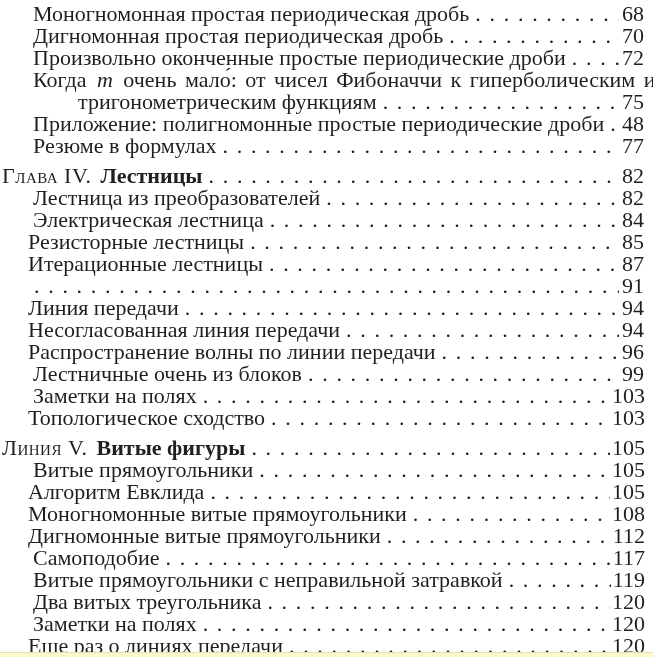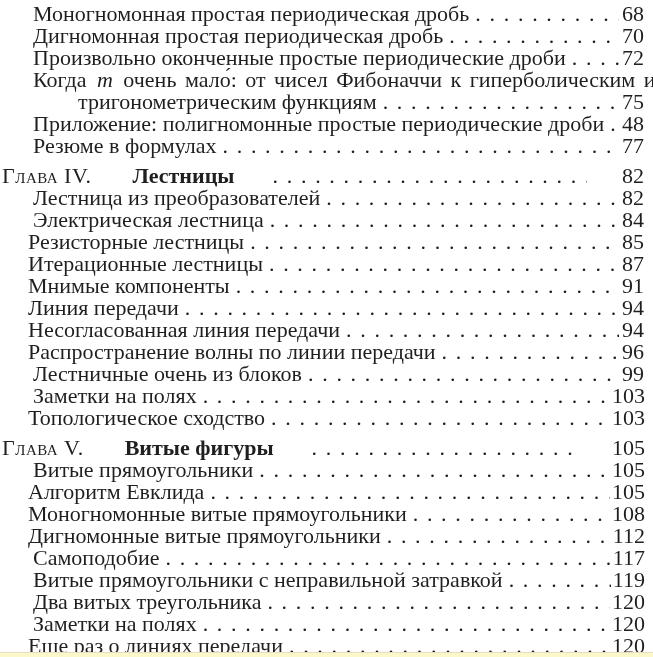--- a/index.html
+++ b/index.html
@@ -17,21 +17,21 @@
     display: flex;
     align-items: baseline;
     font-size: 22px;
     line-height: 22px;
     white-space: nowrap;
   }
   .lvl1    { padding-left: 33px; }
   .lvl2    { padding-left: 28px; }
   .lvlcont { padding-left: 78px; }
   .chapter { padding-left: 2px; }
-  .gap     { margin-top: 8px; gap: 32px; }
+  .gap     { margin-top: 8px; }
   .wrapline { word-spacing: 3px; }
   .chlabel {
     font-variant: small-caps;
     letter-spacing: 0.5px;
   }
   .chtitle {
     font-weight: bold;
     margin-left: 9px;
   }
   .t { flex: 0 0 auto; }
@@ -119,21 +119,20 @@
     <span class="t">Резисторные лестницы</span>
     <span class="leader">. . . . . . . . . . . . . . . . . . . . . . . . . . . . . . . . . . . . . . . . . . . . . . . . . . . . . . . . . . . . . . . . . . . . . . . . . . . . . . . . </span>
     <span class="pg">85</span>
   </div>
     <div class="row lvl2">
     <span class="t">Итерационные лестницы</span>
     <span class="leader">. . . . . . . . . . . . . . . . . . . . . . . . . . . . . . . . . . . . . . . . . . . . . . . . . . . . . . . . . . . . . . . . . . . . . . . . . . . . . . . . </span>
     <span class="pg">87</span>
   </div>
     <div class="row lvl2">
-    <span class="t">Мнимые компоненты</span>
     <span class="leader">. . . . . . . . . . . . . . . . . . . . . . . . . . . . . . . . . . . . . . . . . . . . . . . . . . . . . . . . . . . . . . . . . . . . . . . . . . . . . . . . </span>
     <span class="pg">91</span>
   </div>
     <div class="row lvl2">
     <span class="t">Линия передачи</span>
     <span class="leader">. . . . . . . . . . . . . . . . . . . . . . . . . . . . . . . . . . . . . . . . . . . . . . . . . . . . . . . . . . . . . . . . . . . . . . . . . . . . . . . . </span>
     <span class="pg">94</span>
   </div>
     <div class="row lvl2">
     <span class="t">Несогласованная линия передачи</span>
@@ -154,21 +153,21 @@
     <span class="t">Заметки на полях</span>
     <span class="leader">. . . . . . . . . . . . . . . . . . . . . . . . . . . . . . . . . . . . . . . . . . . . . . . . . . . . . . . . . . . . . . . . . . . . . . . . . . . . . . . . </span>
     <span class="pg">103</span>
   </div>
     <div class="row lvl2">
     <span class="t">Топологическое сходство</span>
     <span class="leader">. . . . . . . . . . . . . . . . . . . . . . . . . . . . . . . . . . . . . . . . . . . . . . . . . . . . . . . . . . . . . . . . . . . . . . . . . . . . . . . . </span>
     <span class="pg">103</span>
   </div>
     <div class="row chapter gap">
-    <span class="chlabel">Глава V.</span>
+    <span class="chlabel">Линия V.</span>
     <span class="chtitle">Витые фигуры</span>
     <span class="leader">. . . . . . . . . . . . . . . . . . . . . . . . . . . . . . . . . . . . . . . . . . . . . . . . . . . . . . . . . . . . . . . . . . . . . . . . . . . . . . . . </span>
     <span class="pg">105</span>
   </div>
     <div class="row lvl1">
     <span class="t">Витые прямоугольники</span>
     <span class="leader">. . . . . . . . . . . . . . . . . . . . . . . . . . . . . . . . . . . . . . . . . . . . . . . . . . . . . . . . . . . . . . . . . . . . . . . . . . . . . . . . </span>
     <span class="pg">105</span>
   </div>
     <div class="row lvl2">

